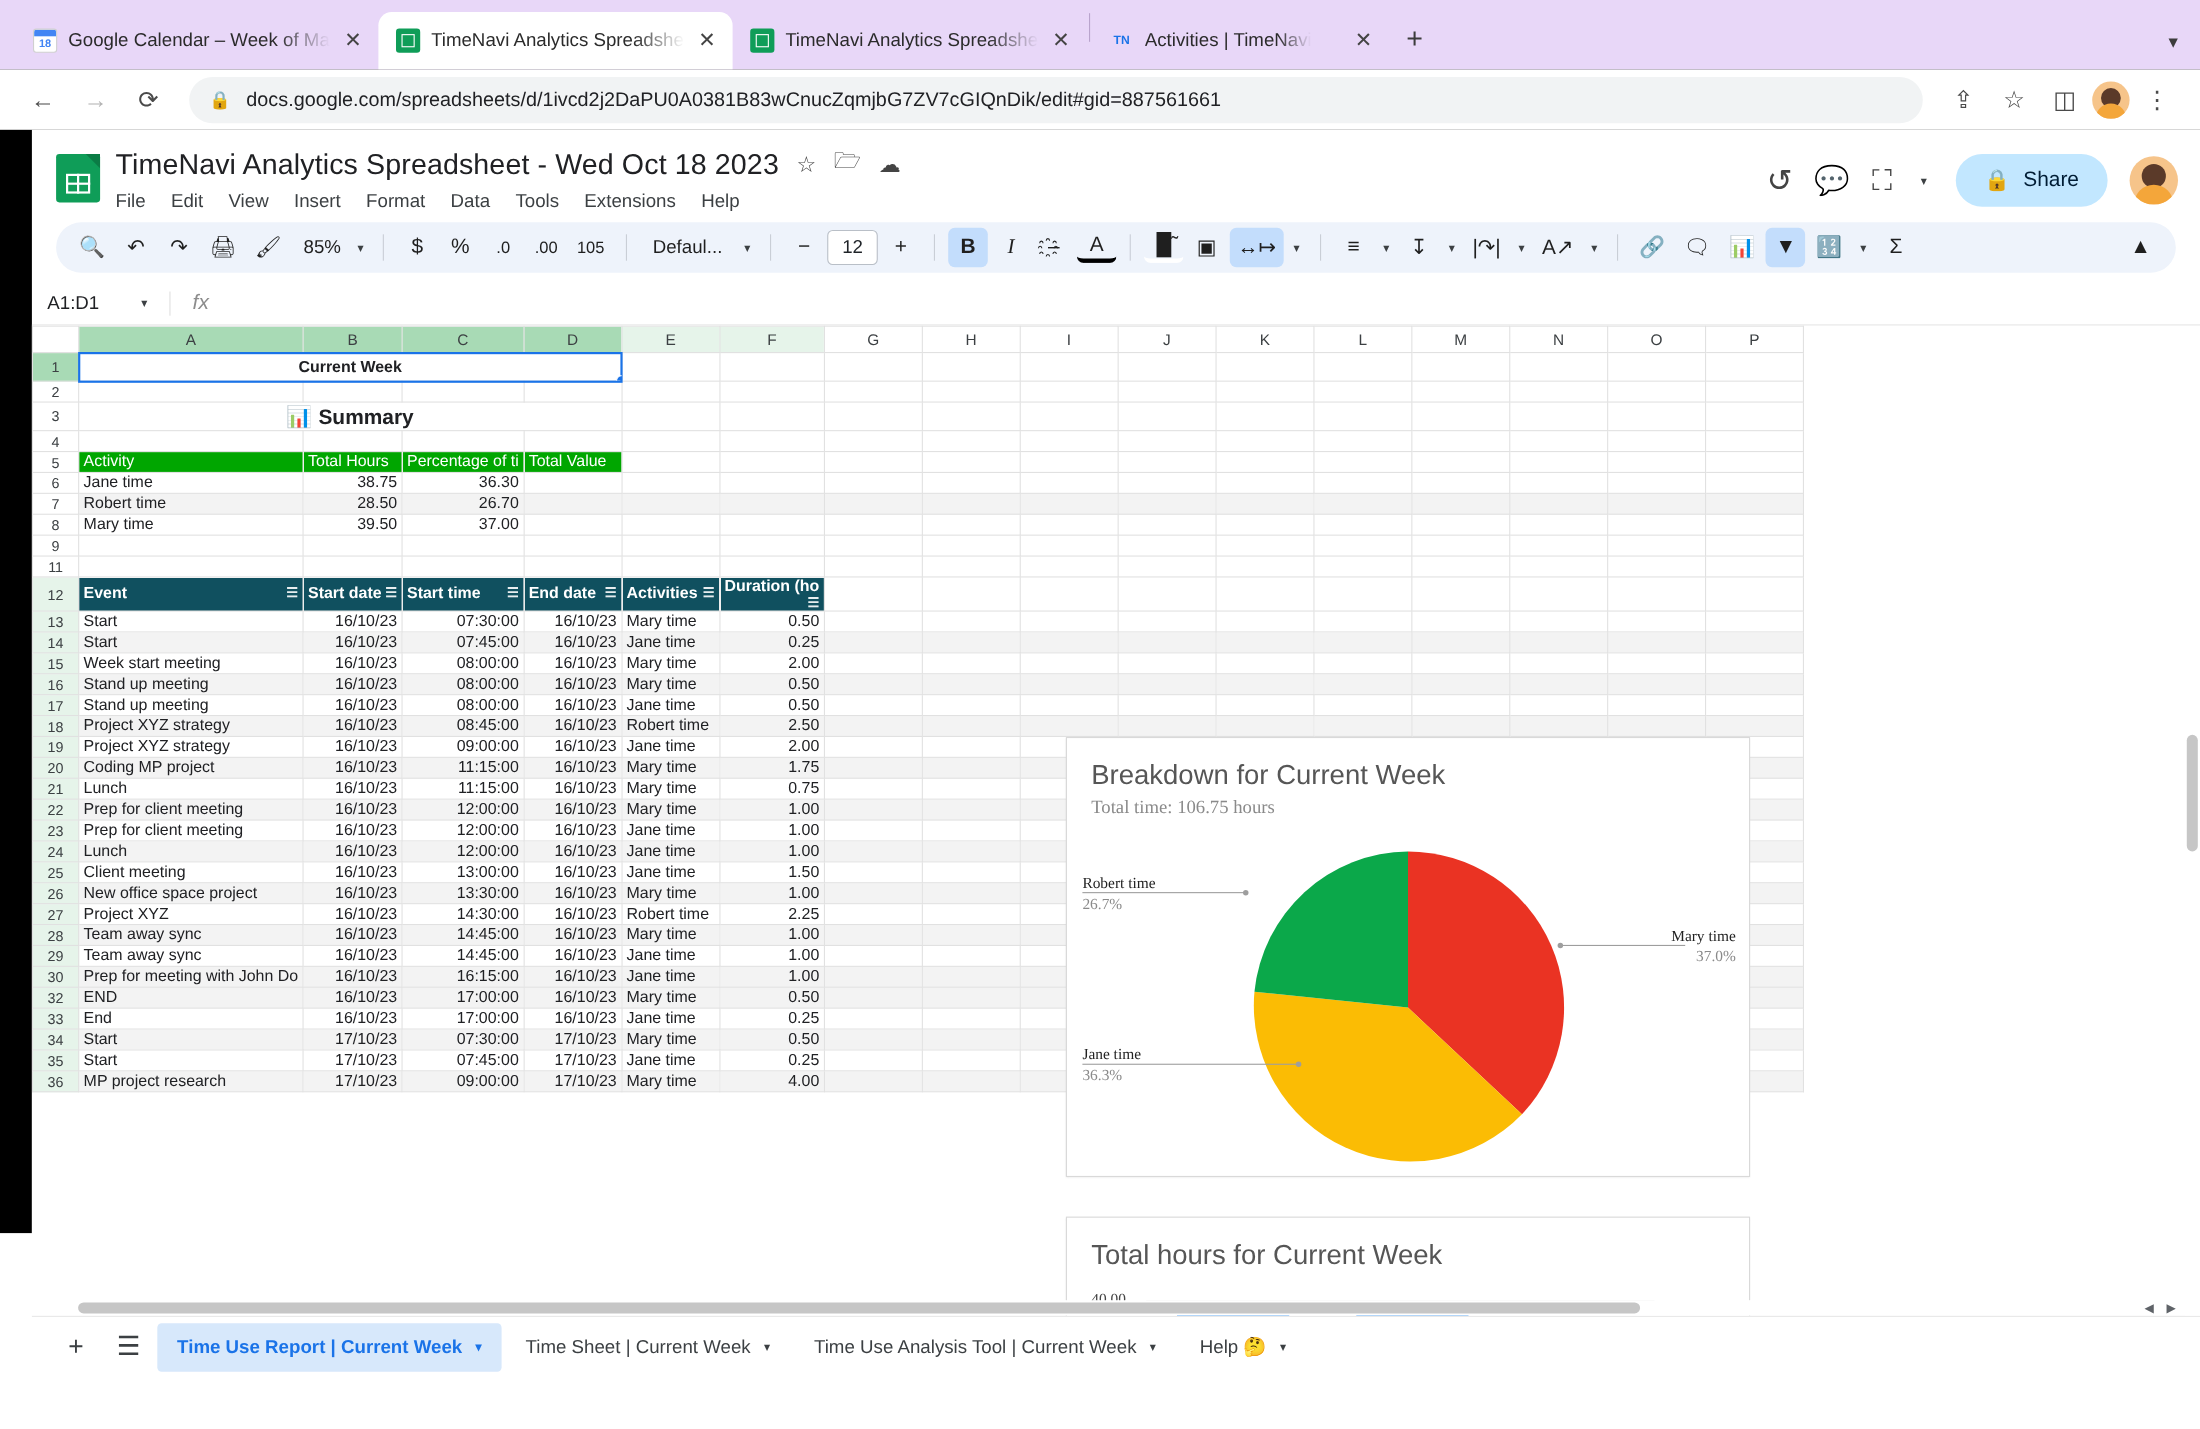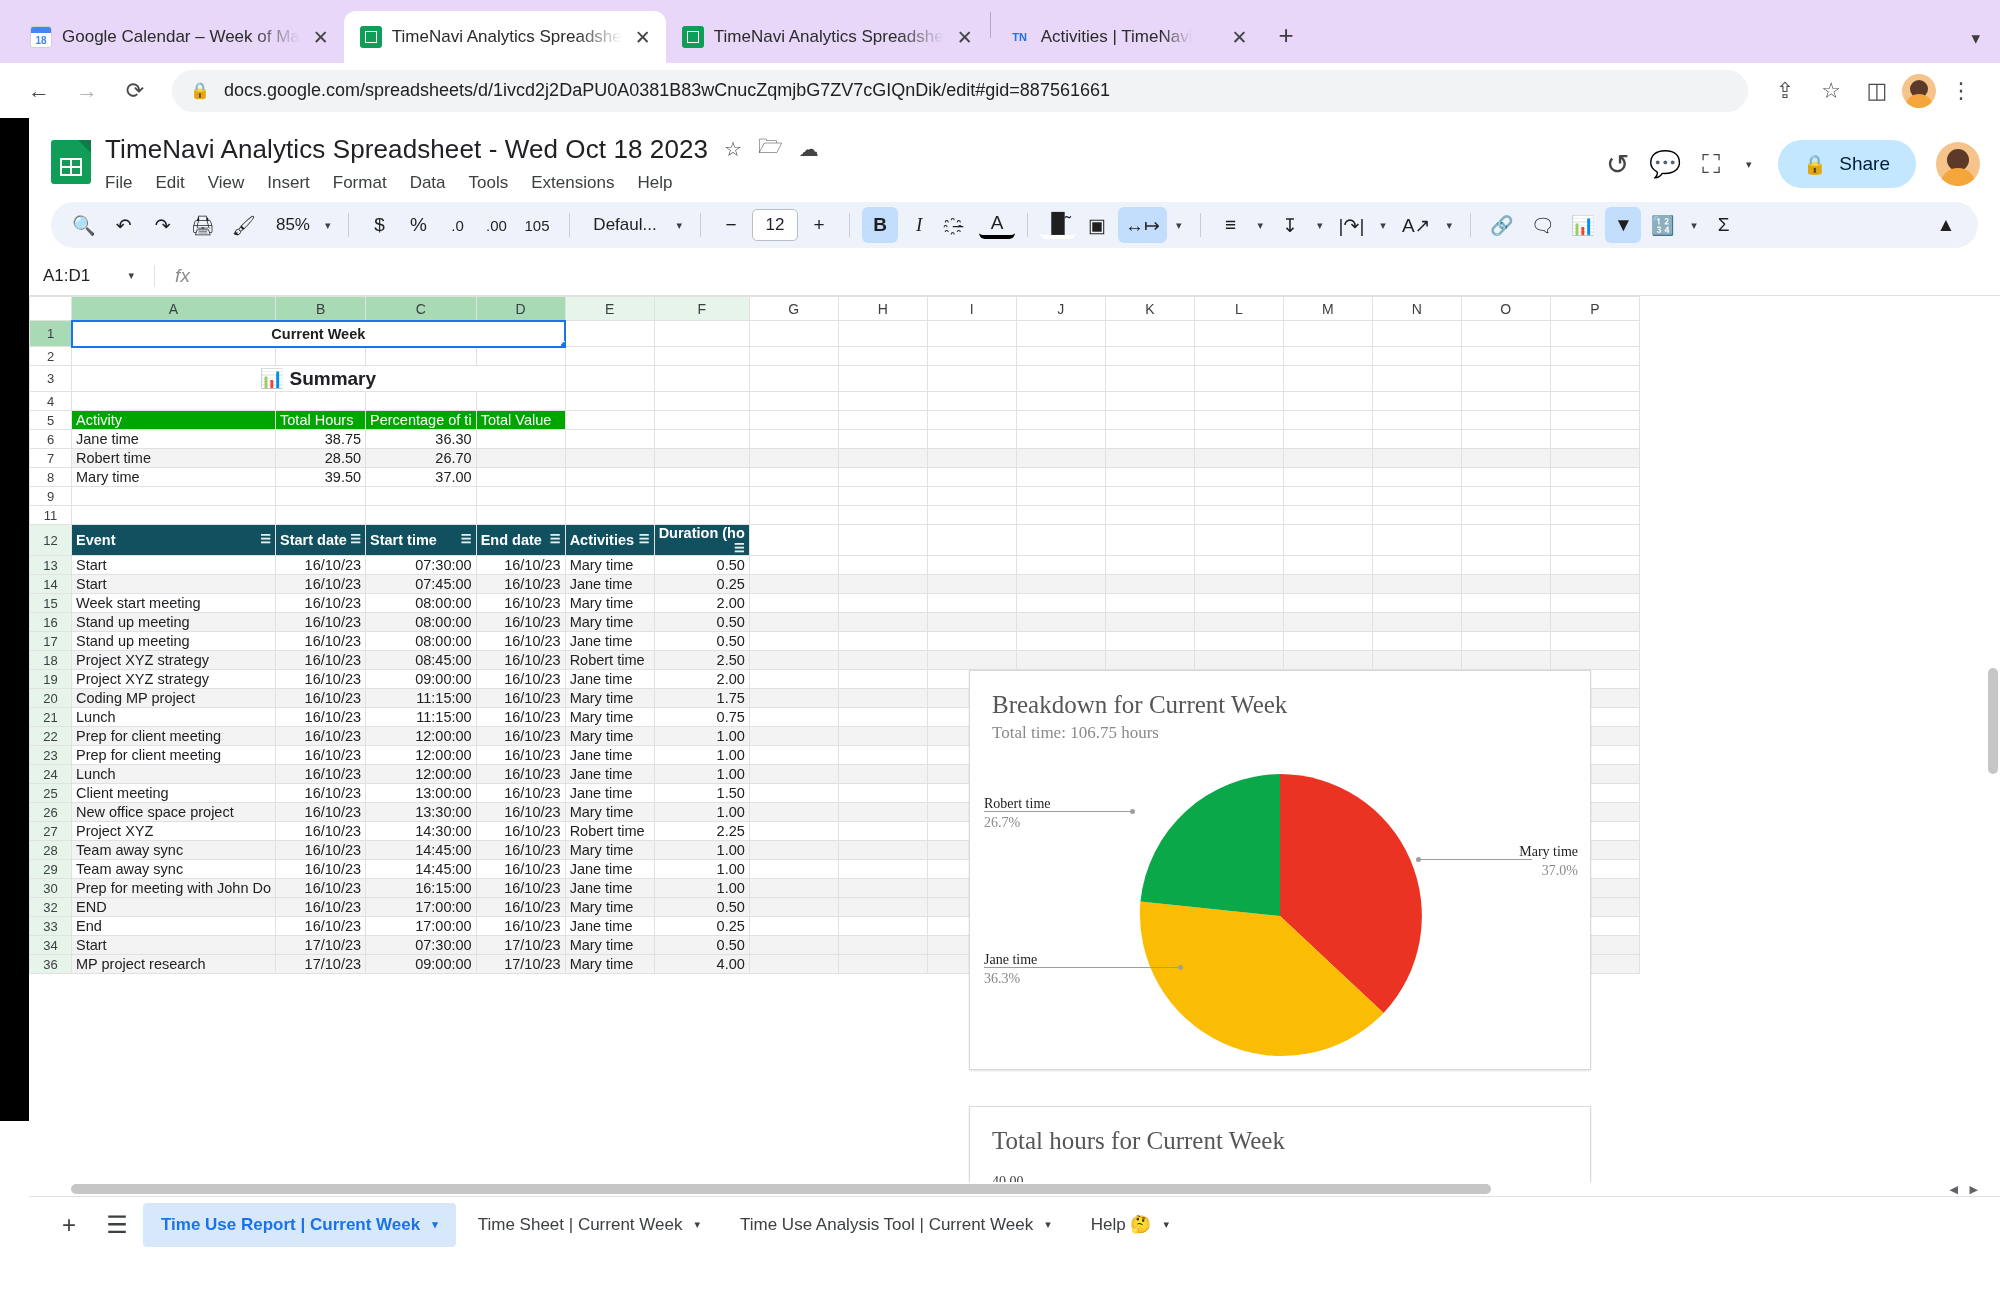--- a/index.html
+++ b/index.html
@@ -127,21 +127,21 @@
   .title-merge { text-align:center; font-weight:700; font-size:17px; }
   .sel-outline { outline:2px solid #1a73e8; outline-offset:-1px; position:relative; }
   .sel-handle { position:absolute; right:-5px; bottom:-5px; width:10px;height:10px;border-radius:50%;
                 background:#1a73e8; border:1.5px solid #fff; }
 
   
   .chart-card { position:absolute; background:#fff; border:1px solid #d9d9d9;
                 box-shadow:0 1px 2px rgba(0,0,0,.12); }
   #pie-card { left:940px; top:374px; width:622px; height:400px; }
   #bar-card { left:940px; top:810px; width:622px; height:415px; }
-  .chart-title { font-family:Liberation Serif, serif; font-size:25px; color:#565656; padding:20px 0 0 22px;}
+  .chart-title { font-family:Liberation Sans, sans-serif; font-size:25px; color:#565656; padding:20px 0 0 22px;}
   .chart-sub { font-family:"Liberation Serif", serif; font-size:17px; color:#8a8a8a; padding:4px 0 0 22px;}
   .pielabel { position:absolute; font-family:"Liberation Serif", serif; font-size:14px; color:#222; line-height:1.35;}
   .pielabel .pct { color:#8a8a8a; }
   .leader { position:absolute; height:1px; background:#9e9e9e; }
   .leaderdot { position:absolute; width:5px;height:5px;background:#9e9e9e;border-radius:50%; }
 
   .bar-axis-label { position:absolute; font-family:"Liberation Serif", serif; font-size:14px; color:#444; }
   .gridline { position:absolute; height:1px; background:#e0e0e0; }
   .bar { position:absolute; background:#2b8cf0; }
 
@@ -945,20 +945,39 @@
               <td class="cell c-wide alt"></td>
               <td class="cell c-wide alt"></td>
               <td class="cell c-wide alt"></td>
               <td class="cell c-wide alt"></td>
               <td class="cell c-wide alt"></td>
               <td class="cell c-wide alt"></td>
               <td class="cell c-wide alt"></td>
               <td class="cell c-wide alt"></td>
             </tr>
             <tr>
+              <td class="rowhead light">35</td>
+              <td class="cell c-a">Start</td>
+              <td class="cell c-b right">17/10/23</td>
+              <td class="cell c-c right">07:45:00</td>
+              <td class="cell c-d right">17/10/23</td>
+              <td class="cell c-e">Jane time</td>
+              <td class="cell c-f right">0.25</td>
+              <td class="cell c-wide"></td>
+              <td class="cell c-wide"></td>
+              <td class="cell c-wide"></td>
+              <td class="cell c-wide"></td>
+              <td class="cell c-wide"></td>
+              <td class="cell c-wide"></td>
+              <td class="cell c-wide"></td>
+              <td class="cell c-wide"></td>
+              <td class="cell c-wide"></td>
+              <td class="cell c-wide"></td>
+            </tr>
+            <tr>
               <td class="rowhead light">36</td>
               <td class="cell c-a alt">MP project research</td>
               <td class="cell c-b right alt">17/10/23</td>
               <td class="cell c-c right alt">09:00:00</td>
               <td class="cell c-d right alt">17/10/23</td>
               <td class="cell c-e alt">Mary time</td>
               <td class="cell c-f right alt">4.00</td>
               <td class="cell c-wide alt"></td>
               <td class="cell c-wide alt"></td>
               <td class="cell c-wide alt"></td>

